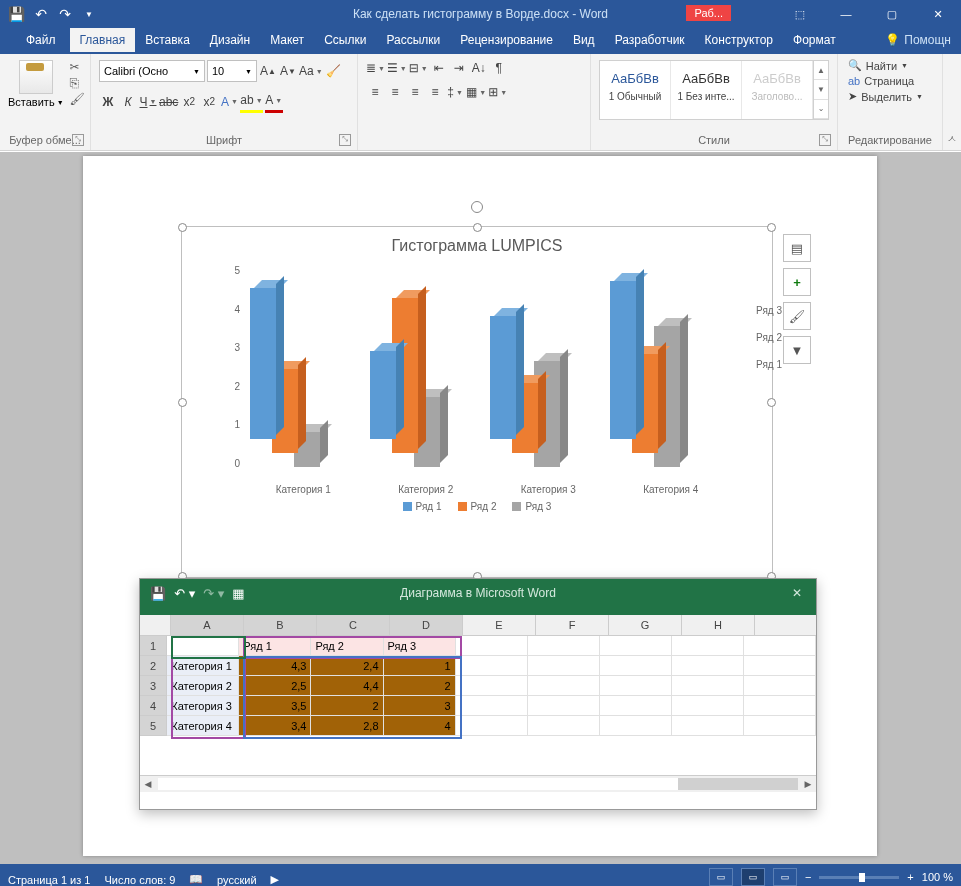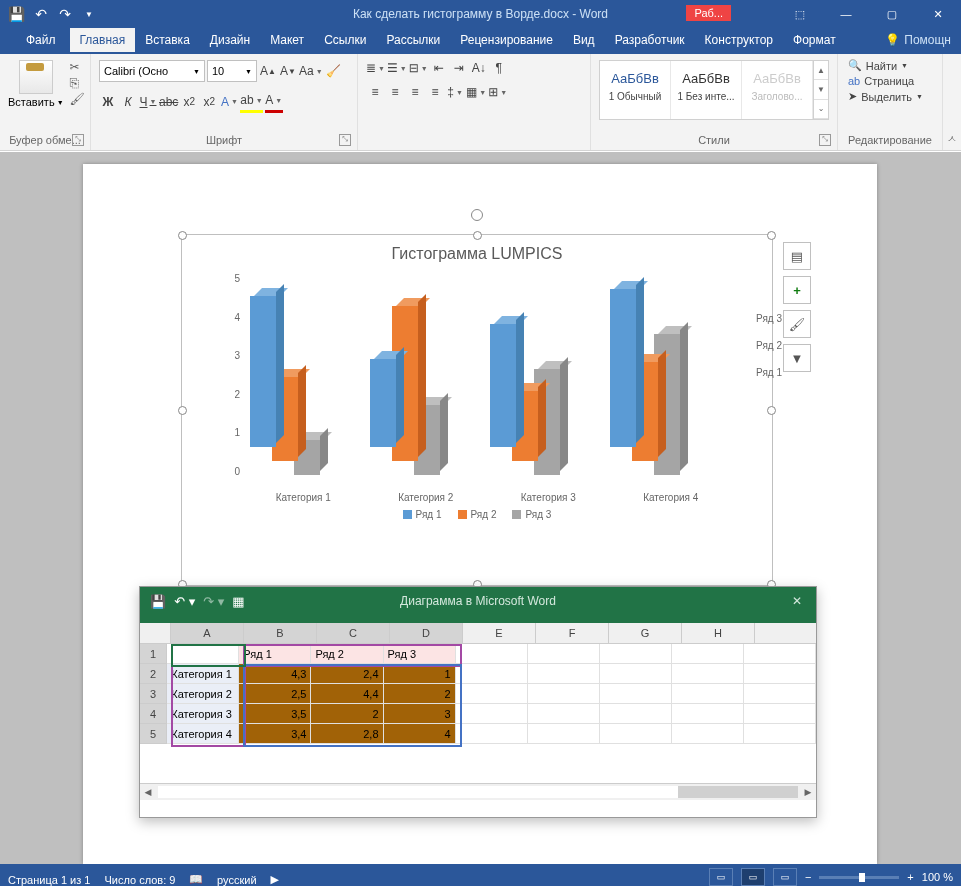--- a/index.html
+++ b/index.html
@@ -37,21 +37,21 @@
 .styles-gallery{display:flex;border:1px solid #d0d0d0;background:#fff;height:58px}
 .style-item{width:66px;border-right:1px solid #e8e8e8;display:flex;flex-direction:column;align-items:center;padding:4px 2px;font-size:10px;color:#444}
 .style-preview{font-size:13px;color:#333;height:26px;display:flex;align-items:center}
 .style-item.sel .style-preview{color:#2b579a}
 .style-item.dis{color:#bbb}.style-item.dis .style-preview{color:#ccc}
 .gallery-scroll{width:14px;display:flex;flex-direction:column;border-left:1px solid #d0d0d0}
 .gallery-scroll div{flex:1;display:flex;align-items:center;justify-content:center;font-size:8px;color:#666;border-bottom:1px solid #e0e0e0}
 .edit-col{display:flex;flex-direction:column;gap:1px;padding:2px 4px;font-size:11px;color:#444}
 .edit-item{display:flex;align-items:center;gap:4px;padding:1px 2px;white-space:nowrap}
 .doc-area{position:absolute;top:152px;bottom:22px;left:0;right:0;background:#bfbfbf;overflow:hidden}
-.page{position:absolute;left:83px;top:12px;width:794px;height:700px;background:#fff;box-shadow:0 0 4px rgba(0,0,0,0.3)}
+.page{position:absolute;left:83px;top:4px;width:794px;height:700px;background:#fff;box-shadow:0 0 4px rgba(0,0,0,0.3)}
 .chart-container{position:absolute;left:98px;top:70px;width:590px;height:350px;border:1px solid #bfbfbf}
 .chart-handle{position:absolute;width:7px;height:7px;background:#fff;border:1px solid #888;border-radius:50%}
 .rotate-handle{position:absolute;width:10px;height:10px;border:1px solid #888;border-radius:50%;background:#fff;left:50%;top:-26px;transform:translateX(-50%)}
 .chart-title{text-align:center;font-size:16px;color:#595959;padding:10px 0}
 .chart-plot{position:relative;height:230px;margin:0 40px 0 60px}
 .y-axis{position:absolute;left:-20px;top:0;bottom:26px;width:18px;display:flex;flex-direction:column-reverse;justify-content:space-between;font-size:10px;color:#666;text-align:right}
 .depth-labels{position:absolute;right:-50px;top:40px;font-size:10px;color:#666;display:flex;flex-direction:column;gap:16px;align-items:flex-start}
 .x-axis{position:absolute;left:0;right:0;bottom:0;display:flex;font-size:10px;color:#666}
 .x-axis div{flex:1;text-align:center}
 .bars-3d{position:absolute;left:0;right:0;bottom:28px;top:0}

